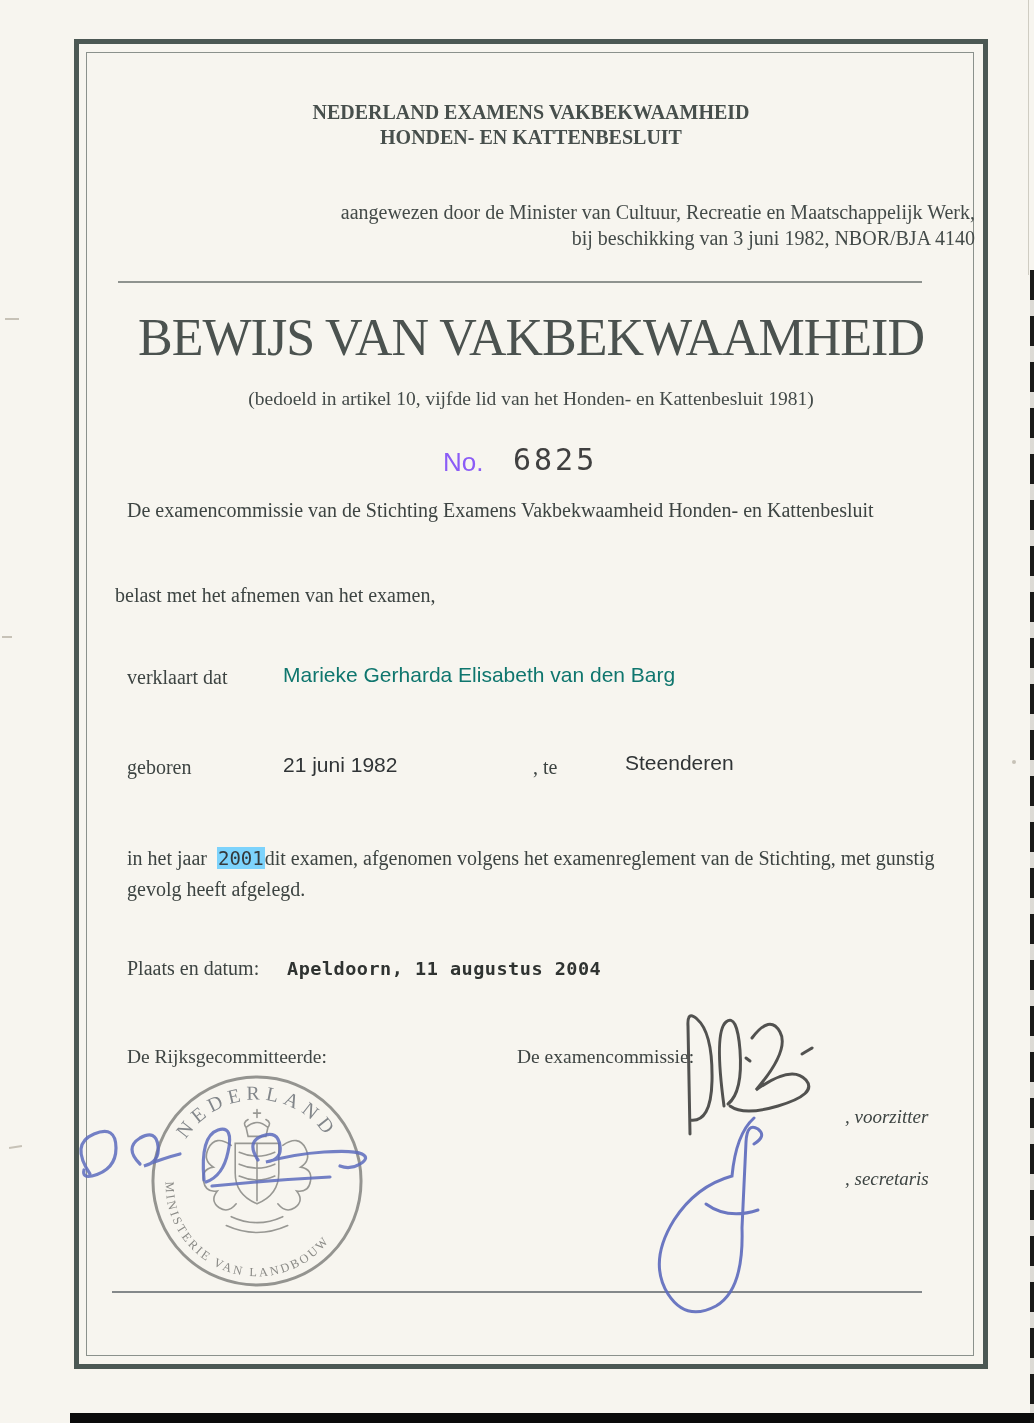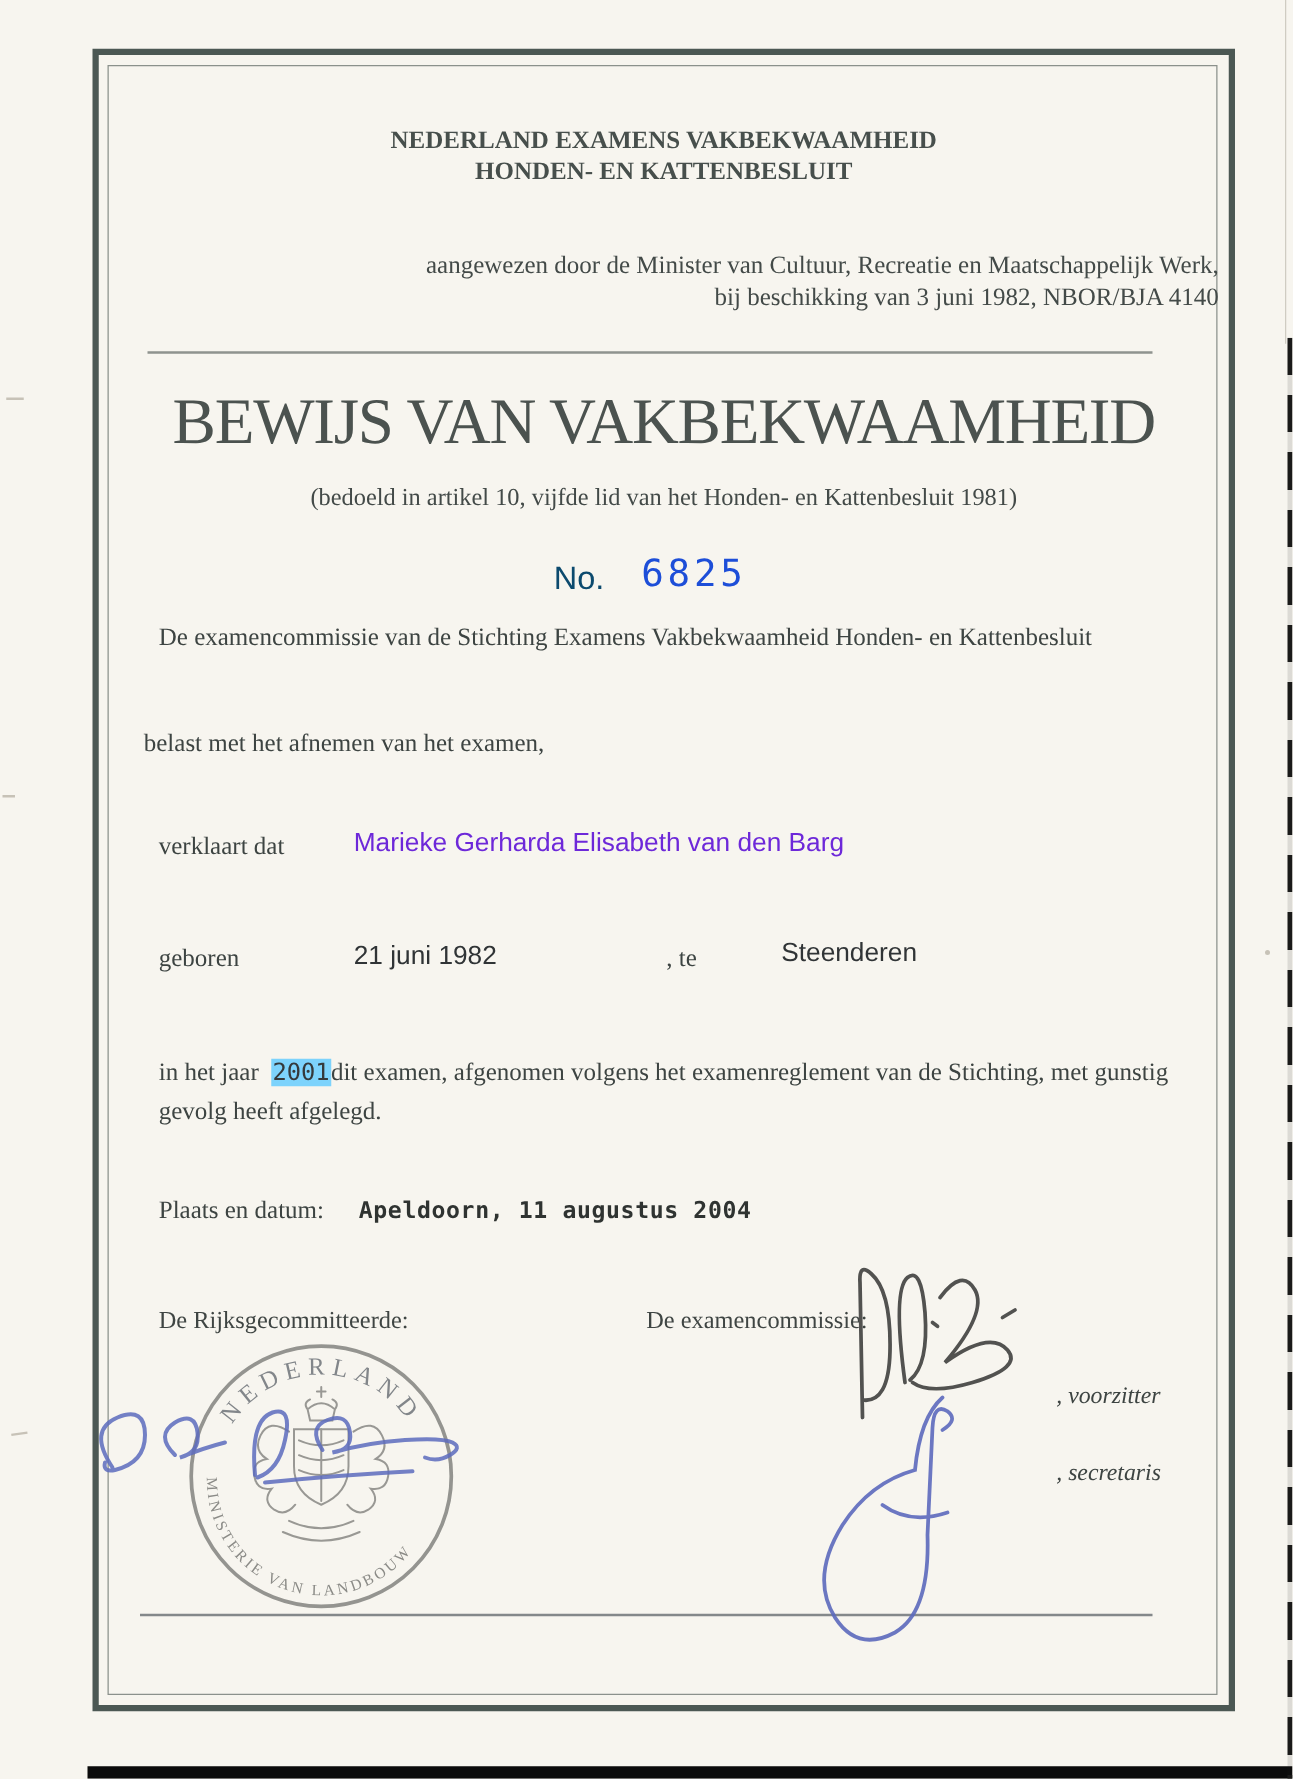--- a/index.html
+++ b/index.html
@@ -17,29 +17,29 @@
   .org-block{left:87px;top:100px;width:888px;text-align:center;
     font-weight:bold;font-size:20px;line-height:25px;color:#474f4c;}
   .appoint-block{left:87px;top:199px;width:888px;text-align:right;
     font-size:20px;line-height:26px;color:#434a48;}
   .rule-top{left:118px;top:281px;width:804px;height:2px;background:#8f938f;}
   .rule-bottom{left:112px;top:1291px;width:810px;height:2px;background:#84888a;}
   
   .main-title{left:87px;top:296px;width:888px;text-align:center;
     font-size:52px;letter-spacing:-1px;color:#4b524f;white-space:nowrap;margin-top:12px;}
   .subtitle{left:87px;top:388px;width:888px;text-align:center;font-size:19.5px;color:#434a48;}
-  .no-label{left:443px;top:447px;font-family:"Liberation Sans",sans-serif;font-size:26px;color:#0c4a6e;text-align:right;}
+  .no-label{left:443px;top:447px;font-family:"Liberation Sans",sans-serif;font-size:26px;color:#8b5cf6;text-align:right;}
   .no-value{left:513px;top:442px;font-family:"DejaVu Sans Mono",monospace;font-size:30px;
-    letter-spacing:3px;color:#1d4ed8;}
+    letter-spacing:3px;color:#404040;}
   
   .p{font-size:20px;color:#3d4442;white-space:nowrap;}
   .p1{left:127px;top:499px;}
   .p2{left:115px;top:584px;}
   .lbl-verklaart{left:127px;top:666px;}
-  .val-name{left:283px;top:663px;font-family:"Liberation Sans",sans-serif;font-size:21px;color:#6d28d9;}
+  .val-name{left:283px;top:663px;font-family:"Liberation Sans",sans-serif;font-size:21px;color:#0f766e;}
   .lbl-geboren{left:127px;top:756px;}
   .val-birthdate{left:283px;top:753px;font-family:"Liberation Sans",sans-serif;font-size:21px;color:#303436;}
   .lbl-te{left:533px;top:756px;}
   .val-birthplace{left:625px;top:751px;font-family:"Liberation Sans",sans-serif;font-size:21px;color:#303436;}
   .year-par{left:127px;top:843px;width:812px;font-size:20px;line-height:31px;color:#3d4442;}
   .exam-year{font-family:"DejaVu Sans Mono",monospace;font-size:19px;color:#35393b;
     background:#7dd3fc;padding:0 1px;margin-left:10px;}
   .lbl-plaats{left:127px;top:957px;}
   .val-plaats{left:287px;top:958px;font-family:"DejaVu Sans Mono",monospace;font-weight:bold;
     font-size:18.5px;letter-spacing:0.5px;color:#2f3331;}

